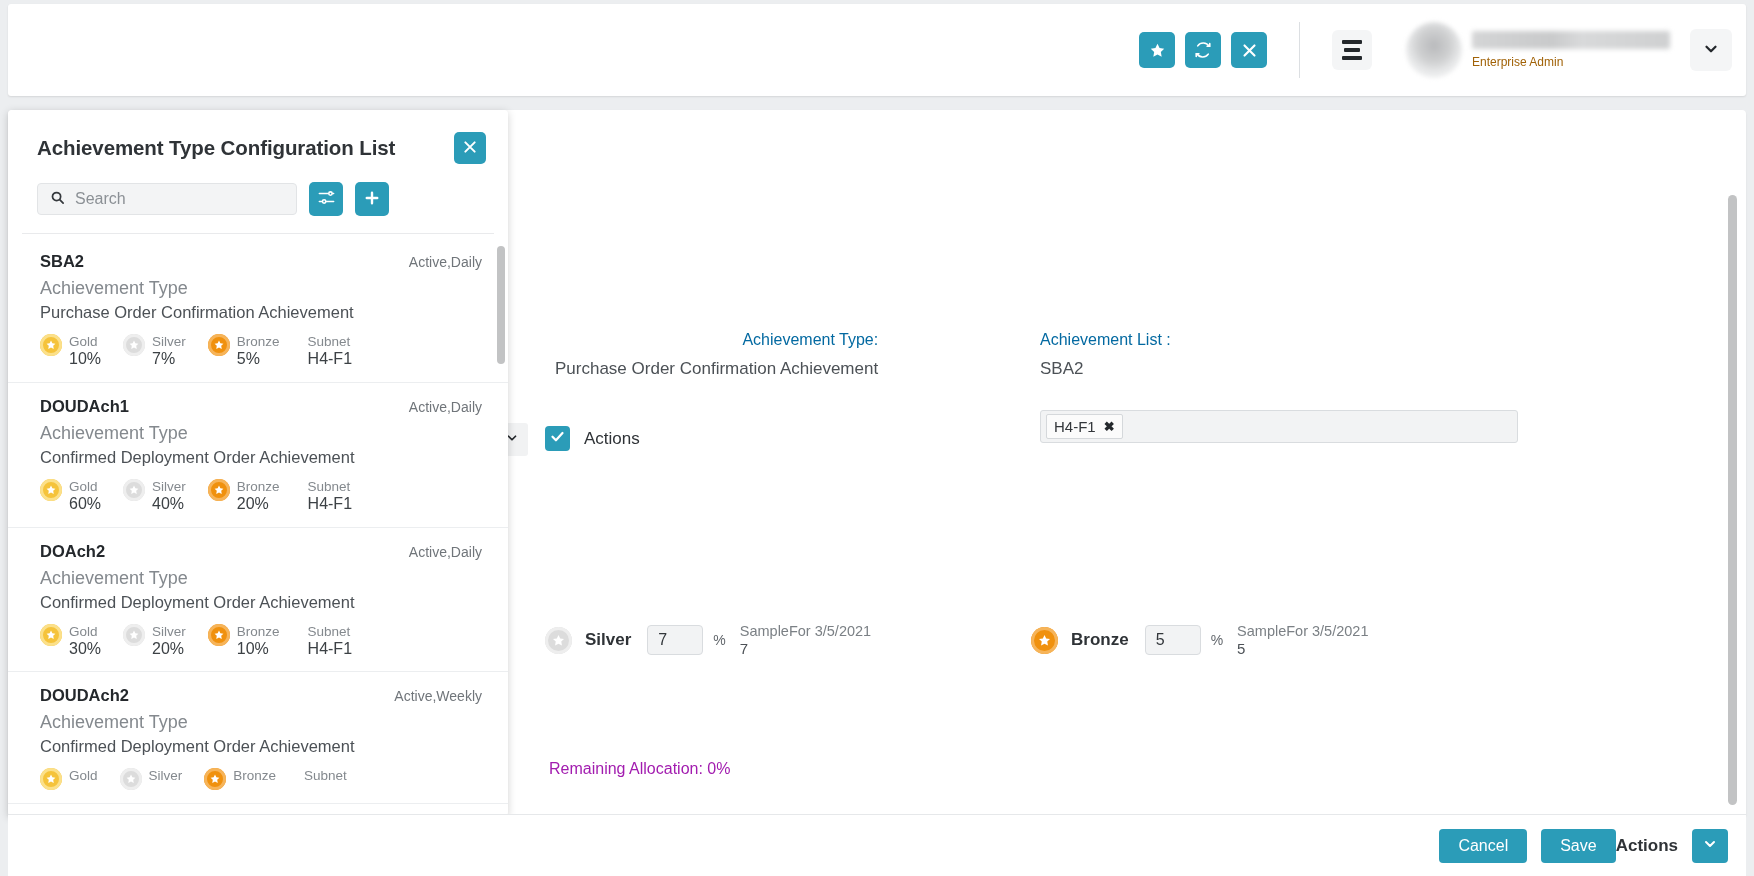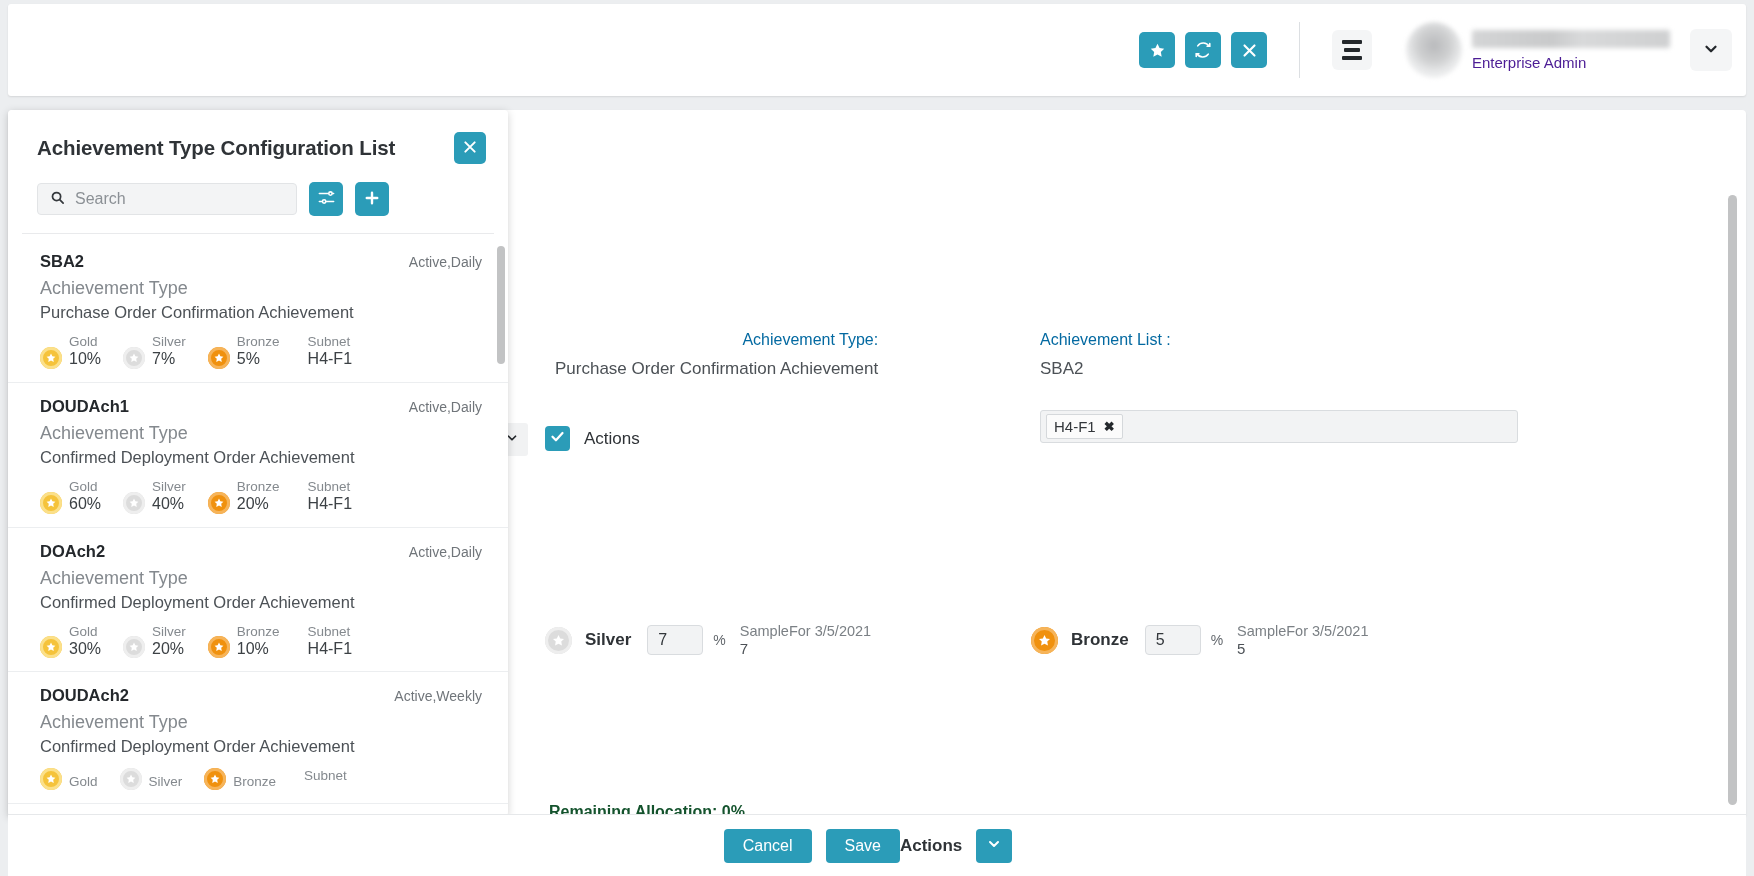--- a/index.html
+++ b/index.html
@@ -54,21 +54,21 @@
     filter: blur(2.2px);
     flex: 0 0 auto;
   }
   .user-text { margin-left: 10px; }
   .user-name-redacted {
     width: 198px; height: 18px; margin-bottom: 6px;
     background: linear-gradient(90deg,#d4d5d6 0%,#c9cacb 40%,#d8d9da 55%,#cfd0d1 100%);
     filter: blur(2.6px);
     border-radius: 2px;
   }
-  .user-role { font-size: 15px; color: #4c1d95; }
+  .user-role { font-size: 12px; color: #a16207; }
   .caret-btn {
     width: 42px; height: 42px; border-radius: 6px; margin-left: 20px; margin-right: 14px;
     background: #f4f5f6; border: none; cursor: pointer;
     display: inline-flex; align-items: center; justify-content: center;
   }
 
   
   .main-panel {
     position: absolute; left: 8px; top: 110px; right: 8px; bottom: 60px;
     background: #fff; border-radius: 4px 4px 0 0;
@@ -136,38 +136,38 @@
   .sample-box { margin-left: 14px; line-height: 1.25; }
   .sample-label { font-size: 14.5px; color: #7b8085; }
   .sample-value { font-size: 15px; color: #4c5156; }
 
   .desc-text {
     position:absolute; left: 452px; top: 608px;
     font-size: 16px; color: #4c5156;
   }
   .remaining {
     position:absolute; left: 541px; top: 650px;
-    font-size: 16px; font-weight: bold; color: #14532d; margin-top: 43px;
+    font-size: 16px; font-weight: normal; color: #a21caf;
   }
 
   
   .badge { width: 22px; height: 22px; border-radius: 50%; position: relative;
            display:inline-flex; align-items:center; justify-content:center; flex:0 0 auto;}
   .badge.gold   { background: #f5c33b; box-shadow: inset 0 0 0 3px #fbe08a; }
   .badge.silver { background: #dcdcdc; box-shadow: inset 0 0 0 3px #eeeeee; }
   .badge.bronze { background: #f0910e; box-shadow: inset 0 0 0 3px #f7b košice; }
   .badge.bronze { background: #f0910e; box-shadow: inset 0 0 0 3px #f6b45a; }
   .badge svg { display:block; }
   .badge.lg { width: 27px; height: 27px; }
 
   
   .footer {
     position:absolute; left: 8px; right: 8px; bottom: 0; height: 62px;
     background: #ffffff; border-top: 1px solid #e6e8ea;
-    display:flex; align-items:center; justify-content:center;
+    display:flex; align-items:center; justify-content:flex-end;
     padding-right: 18px;
   }
   .btn-solid {
     background: #2b9cb8; color: #fff; border: none; border-radius: 4px;
     height: 34px; padding: 0 19px; font-size: 16px; cursor:pointer;
     font-family: "Liberation Sans", sans-serif;
   }
   .actions-label { font-size: 17px; font-weight: bold; color: #2f3337; margin: 0 14px 0 20px; }
   .actions-caret {
     background:#2b9cb8; border:none; border-radius:4px; width:36px; height:34px;
@@ -211,21 +211,21 @@
   .divider-line { height:1px; background:#e9eaec; margin: 17px 14px 0 14px; }
 
   .list-items { position:absolute; left:0; right:0; top: 128px; bottom:0; overflow:hidden; }
   .list-item { padding: 14px 26px 13px 32px; border-bottom: 1px solid #eceef0; }
   .li-top { display:flex; align-items:baseline; }
   .li-name { font-size: 16.5px; font-weight: bold; color: #24282c; flex:1; }
   .li-status { font-size: 14px; color: #70757a; }
   .li-sub { font-size: 18px; color: #84898e; margin-top: 7px; }
   .li-type { font-size: 16.5px; color: #4c5156; margin-top: 4px; }
   .li-medals { display:flex; margin-top: 12px; }
-  .li-medal { display:flex; align-items:flex-end; margin-right: 22px; }
+  .li-medal { display:flex; margin-right: 22px; }
   .lm-texts { margin-left: 7px; line-height: 1.18; }
   .lm-label { font-size: 13.5px; color: #84898e; }
   .lm-val { font-size: 16px; color: #3c4145; }
   .subnet-col { margin-left: 6px; line-height: 1.18; }
 
   .list-scrollbar {
     position:absolute; right: 3px; top: 8px; width: 8px; height: 118px;
     background: #c2c3c4; border-radius: 5px;
   }
 </style>

